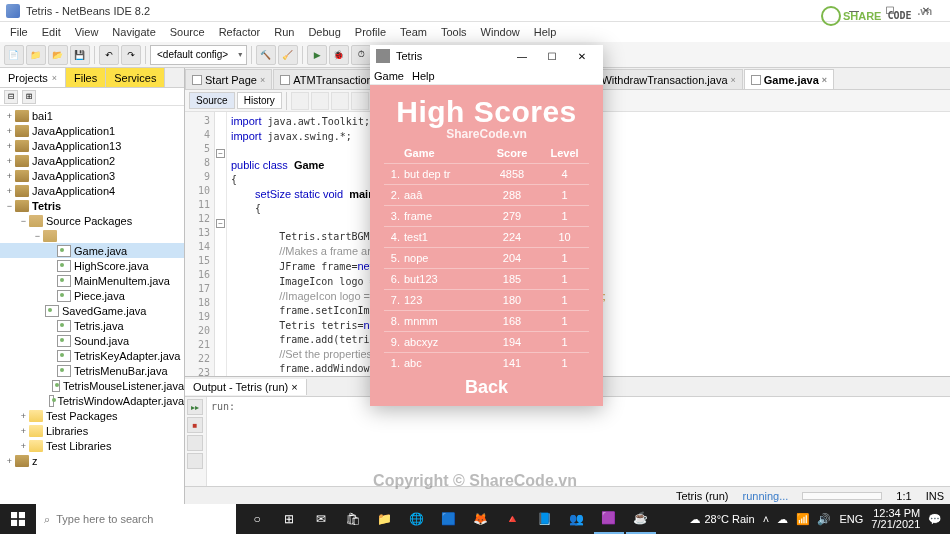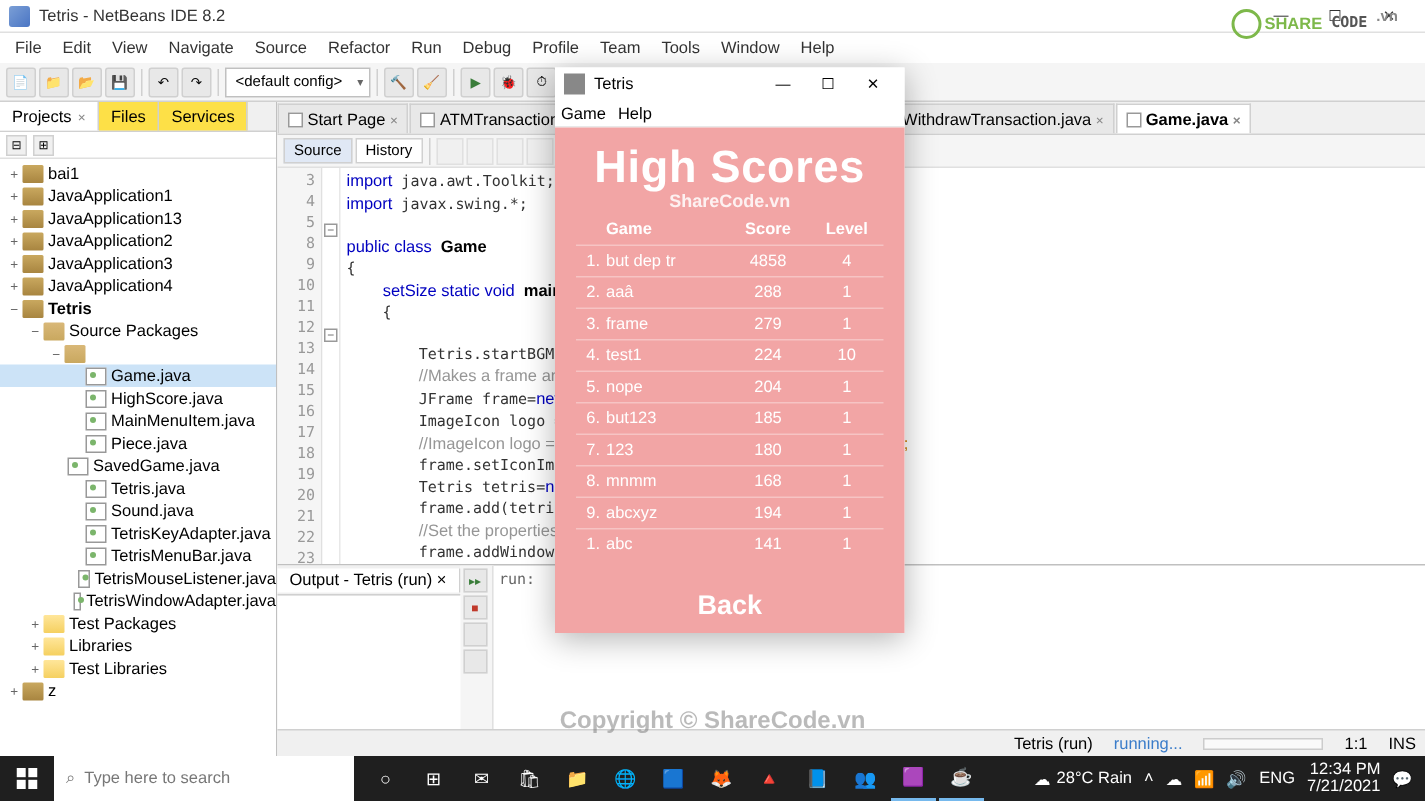--- a/index.html
+++ b/index.html
@@ -60,21 +60,21 @@
 .gutter { width:30px; background:#f5f5f5; color:#999; text-align:right; padding:2px 4px 2px 0; font-family:Consolas,monospace; font-size:10px; line-height:14px; border-right:1px solid #e0e0e0; }
 .fold { width:12px; background:#fff; border-right:1px solid #e8e8e8; position:relative; }
 .fold .fm { position:absolute; left:1px; width:9px; height:9px; border:1px solid #999; background:#fff; font-size:8px; line-height:7px; text-align:center; color:#666; }
 .code { flex:1; font-family:Consolas,monospace; font-size:10px; line-height:14px; padding:2px 4px; white-space:pre; color:#333; overflow:hidden; }
 .kw { color:#0000c0; }
 .cm { color:#969696; }
 .str { color:#ce7b00; }
 .cls { color:#000; font-weight:bold; }
 
 
-.output { height:110px; border-top:1px solid #c0c0c0; background:#fff; display:flex; flex-direction:row; }
+.output { height:110px; border-top:1px solid #c0c0c0; background:#fff; display:flex; flex-direction:column; }
 .out-tab { height:20px; background:#f0f0f0; border-bottom:1px solid #d0d0d0; display:flex; align-items:center; }
 .out-tab .t { padding:2px 8px; background:#fff; border-right:1px solid #d0d0d0; font-size:10px; display:flex; align-items:center; gap:3px; }
 .out-body { flex:1; display:flex; }
 .out-side { width:22px; background:#f5f5f5; border-right:1px solid #e0e0e0; display:flex; flex-direction:column; gap:2px; padding:2px; }
 .out-side .b { width:16px; height:16px; background:#e8e8e8; border:1px solid #d0d0d0; font-size:8px; display:flex; align-items:center; justify-content:center; }
 .out-text { flex:1; padding:4px; font-family:Consolas,monospace; font-size:10px; color:#666; }
 
 
 .statusbar-ide { height:18px; background:#f0f0f0; border-top:1px solid #d0d0d0; display:flex; align-items:center; padding:0 6px; font-size:10px; gap:14px; }
 .statusbar-ide .spacer { flex:1; }
@@ -92,21 +92,21 @@
 .hs-sub { text-align:center; font-size:12px; font-weight:bold; margin-top:-2px; opacity:0.85; }
 .hs-head { display:flex; font-size:12px; font-weight:bold; margin:6px 0 4px; }
 .hs-head .c1 { width:100px; padding-left:20px; }
 .hs-head .c2 { width:56px; text-align:center; }
 .hs-head .c3 { flex:1; text-align:center; }
 .hs-row { display:flex; font-size:12px; padding:4px 0; border-top:1px solid rgba(255,255,255,0.35); }
 .hs-row .r { width:20px; text-align:right; padding-right:4px; }
 .hs-row .n { width:80px; }
 .hs-row .s { width:56px; text-align:center; }
 .hs-row .l { flex:1; text-align:center; }
-.hs-back { text-align:center; font-size:18px; font-weight:bold; margin-top:20px; }
+.hs-back { text-align:center; font-size:18px; font-weight:bold; margin-top:4px; }
 
 
 .wm-logo { position:absolute; right:18px; top:6px; font-size:18px; font-weight:bold; color:#7db84a; display:flex; align-items:center; gap:2px; }
 .wm-logo .share { color:#7db84a; }
 .wm-logo .code { color:#555; }
 .wm-logo .vn { font-size:10px; color:#888; align-self:flex-start; }
 .wm-logo .ico { width:20px; height:20px; border:2px solid #7db84a; border-radius:50%; position:relative; }
 .wm-center { position:absolute; left:50%; bottom:44px; transform:translateX(-50%); color:rgba(130,130,130,0.55); font-size:16px; font-weight:bold; }
 
 

